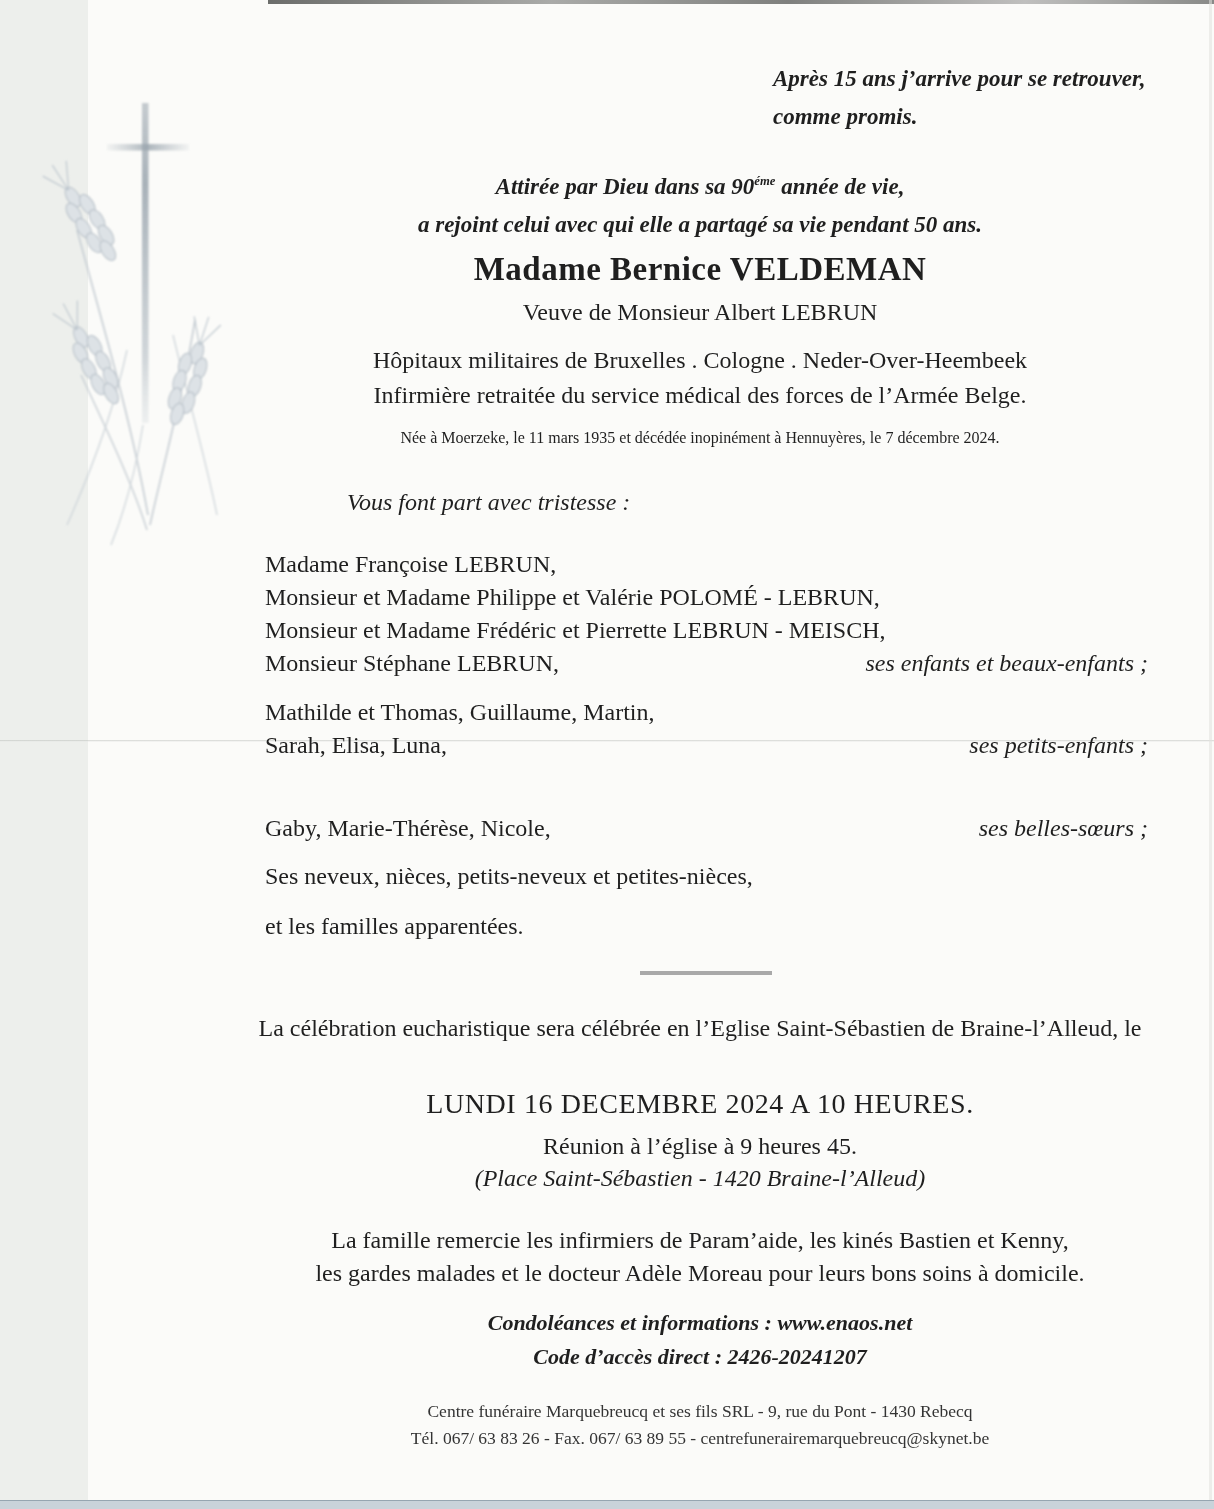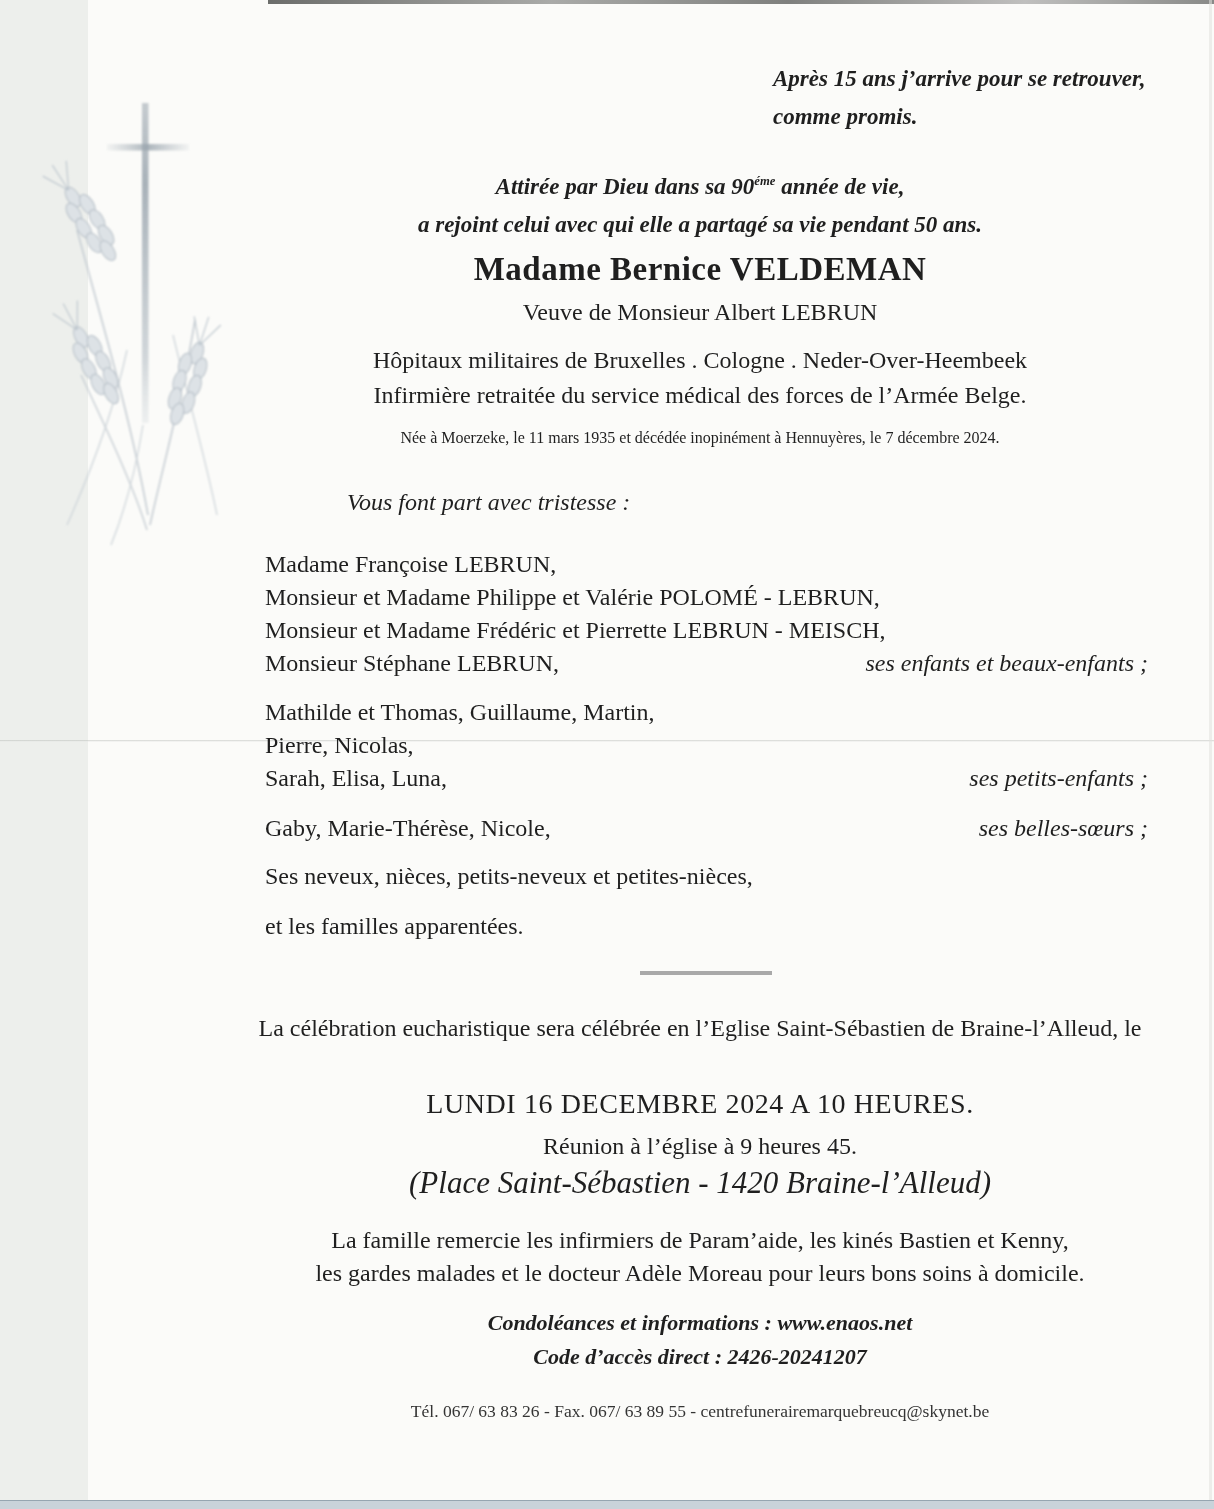--- a/index.html
+++ b/index.html
@@ -35,21 +35,21 @@
   .sisters{top:812px;}
   .nephews{top:860px;}
   .related{top:910px;}
   .row{display:flex;justify-content:space-between;padding-left:15px;padding-right:2px;}
   .plain{padding-left:15px;}
   .rlabel{font-style:italic;}
   .divider{left:640px;top:971px;width:132px;height:4px;background:#a9a9a9;}
   .celebration{top:1015px;font-size:24px;}
   .bigdate{top:1072px;font-size:28px;font-weight:normal;letter-spacing:.6px;margin-top:16px;}
   .meeting{top:1133px;font-size:24px;}
-  .place{top:1165px;font-size:31px;font-style:italic;}
+  .place{top:1165px;font-size:24px;font-style:italic;}
   .thanks{top:1224px;font-size:24px;line-height:33px;}
   .condolences{top:1306px;font-size:22px;font-weight:bold;font-style:italic;line-height:34px;}
   .footer{top:1398px;font-size:17.5px;line-height:27px;color:#343434;}
 </style>
 </head>
 <body>
 
 <div class="abs left-band"></div>
 <div class="abs top-edge"></div>
 <div class="abs fold-line"></div>
@@ -129,21 +129,20 @@
   <div class="plain">Monsieur et Madame Philippe et Valérie POLOMÉ - LEBRUN,</div>
   <div class="plain">Monsieur et Madame Frédéric et Pierrette LEBRUN - MEISCH,</div>
   <div class="row">
     <span>Monsieur Stéphane LEBRUN,</span>
     <span class="rlabel">ses enfants et beaux-enfants ;</span>
   </div>
 </div>
 
 <div class="abs col list grandchildren">
   <div class="plain">Mathilde et Thomas, Guillaume, Martin,</div>
-  <div class="plain">Pierre, Nicolas,</div>
   <div class="row">
     <span>Sarah, Elisa, Luna,</span>
     <span class="rlabel">ses petits-enfants ;</span>
   </div>
 </div>
 
 <div class="abs col list sisters">
   <div class="row">
     <span>Gaby, Marie-Thérèse, Nicole,</span>
     <span class="rlabel">ses belles-sœurs ;</span>
@@ -169,14 +168,15 @@
   <div>La famille remercie les infirmiers de Param’aide, les kinés Bastien et Kenny,</div>
   <div>les gardes malades et le docteur Adèle Moreau pour leurs bons soins à domicile.</div>
 </div>
 
 <div class="abs col center condolences">
   <div>Condoléances et informations : www.enaos.net</div>
   <div>Code d’accès direct : 2426-20241207</div>
 </div>
 
 <div class="abs col center footer">
+  <div>Centre funéraire Marquebreucq et ses fils SRL - 9, rue du Pont - 1430 Rebecq</div>
   <div>Tél. 067/ 63 83 26 - Fax. 067/ 63 89 55 - centrefunerairemarquebreucq@skynet.be</div>
 </div>
 
 </body></html>

